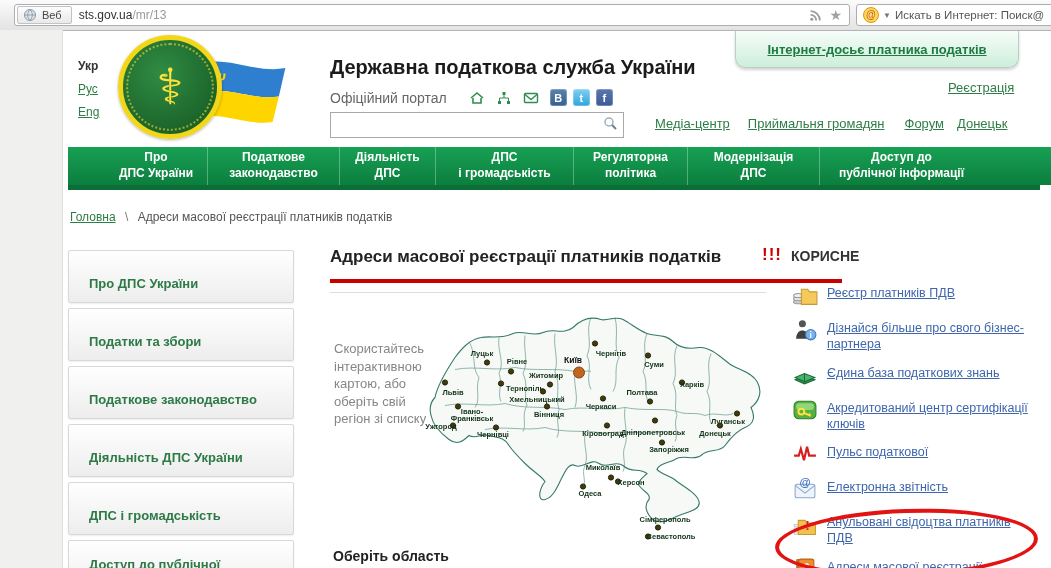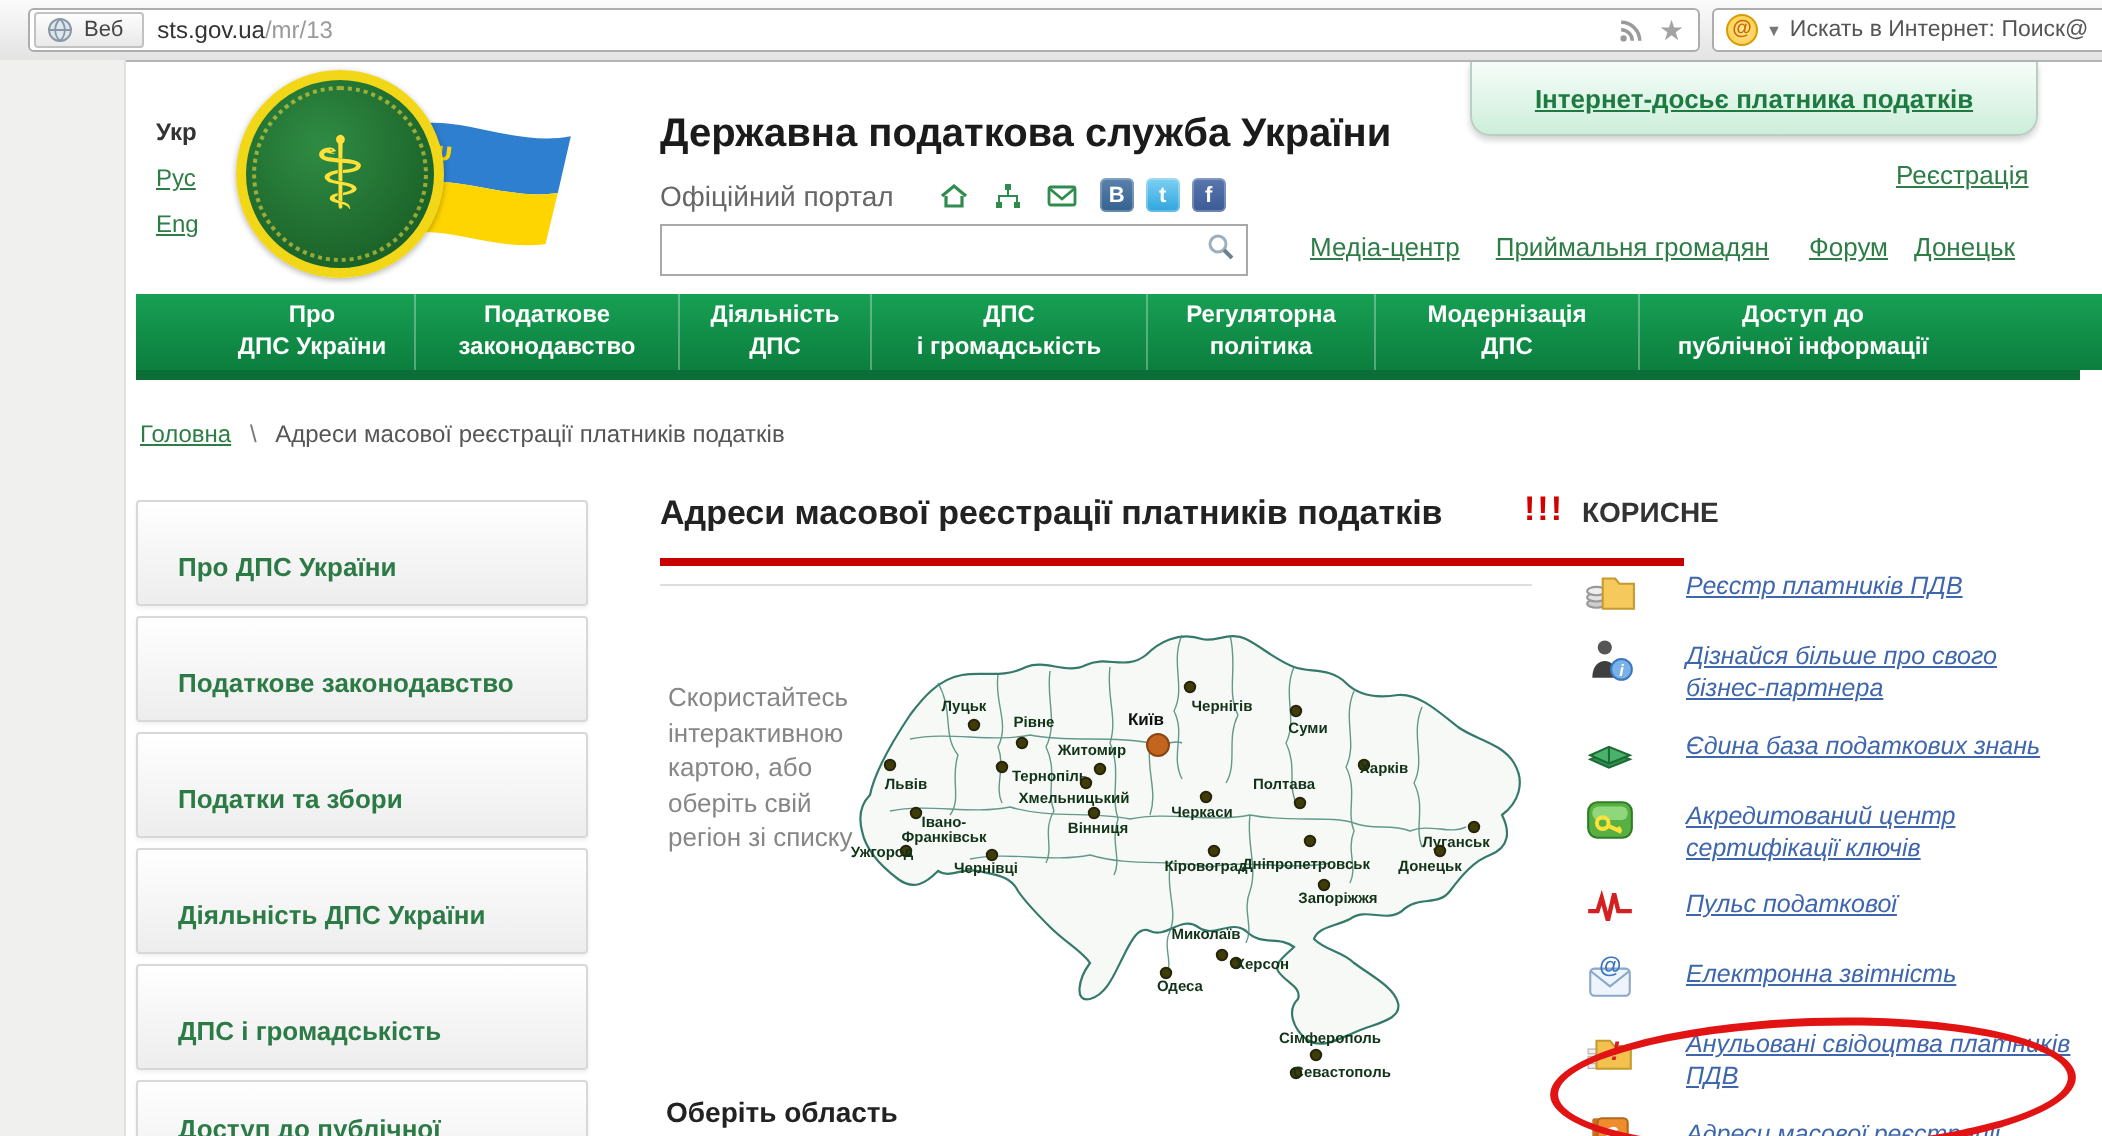--- a/index.html
+++ b/index.html
@@ -92,21 +92,21 @@
   .red-underline{position:absolute;left:330px;top:279px;width:512px;height:4px;background:#c80000;}
   .content-topline{position:absolute;left:330px;top:292px;width:436px;height:1px;background:#ddd;}
   .map-hint{position:absolute;left:334px;top:340px;width:110px;font-size:13px;line-height:1.35;color:#868686;}
   .map-wrap{position:absolute;left:425px;top:303px;width:340px;height:260px;cursor:pointer;}
   .select-region{position:absolute;left:333px;top:548px;font-size:14px;font-weight:bold;color:#222;}
 
   
   .useful-marker{position:absolute;left:762px;top:245px;font-size:17px;font-weight:bold;color:#d40000;letter-spacing:1px;}
   .useful-title{position:absolute;left:791px;top:248px;font-size:14px;font-weight:bold;color:#333;}
   .useful-list{position:absolute;left:792px;top:282px;width:248px;}
-  .useful-row{display:flex;gap:25px;margin-bottom:9px;align-items:flex-start;font-style:italic;}
+  .useful-row{display:flex;gap:9px;margin-bottom:9px;align-items:flex-start;}
   .useful-row .u-ic{width:26px;height:26px;flex:0 0 26px;}
   .useful-row a{display:block;width:212px;color:#3e66ac;font-size:12.5px;line-height:1.3;
     text-decoration:underline;cursor:pointer;padding-top:3px;}
   .highlight-ellipse{position:absolute;left:775px;top:509px;width:255px;height:60px;
     border:4px solid #e21313;border-radius:50%;transform:rotate(-2deg);z-index:6;pointer-events:none;}
 </style>
 </head>
 <body>
 
 <div id="stage">
@@ -239,22 +239,22 @@
   <div class="nav-strip"></div>
 
   <div class="breadcrumb">
     <span class="bc-home">Головна</span>
     <span class="bc-sep">\</span>
     <span class="bc-current">Адреси масової реєстрації платників податків</span>
   </div>
 
   <div class="sidebar">
       <div class="side-item">Про ДПС України</div>
+      <div class="side-item">Податки та збори</div>
       <div class="side-item">Податкове законодавство</div>
-      <div class="side-item">Податки та збори</div>
       <div class="side-item">Діяльність ДПС України</div>
       <div class="side-item">ДПС і громадськість</div>
       <div class="side-item">Доступ до публічної інформації</div>
       <div class="side-item">Модернізація ДПС України</div>
       <div class="side-item">Медіа-центр</div>
     </div>
 
   <div class="page-title">Адреси масової реєстрації платників податків</div>
   <div class="red-underline"></div>
   <div class="content-topline"></div>

